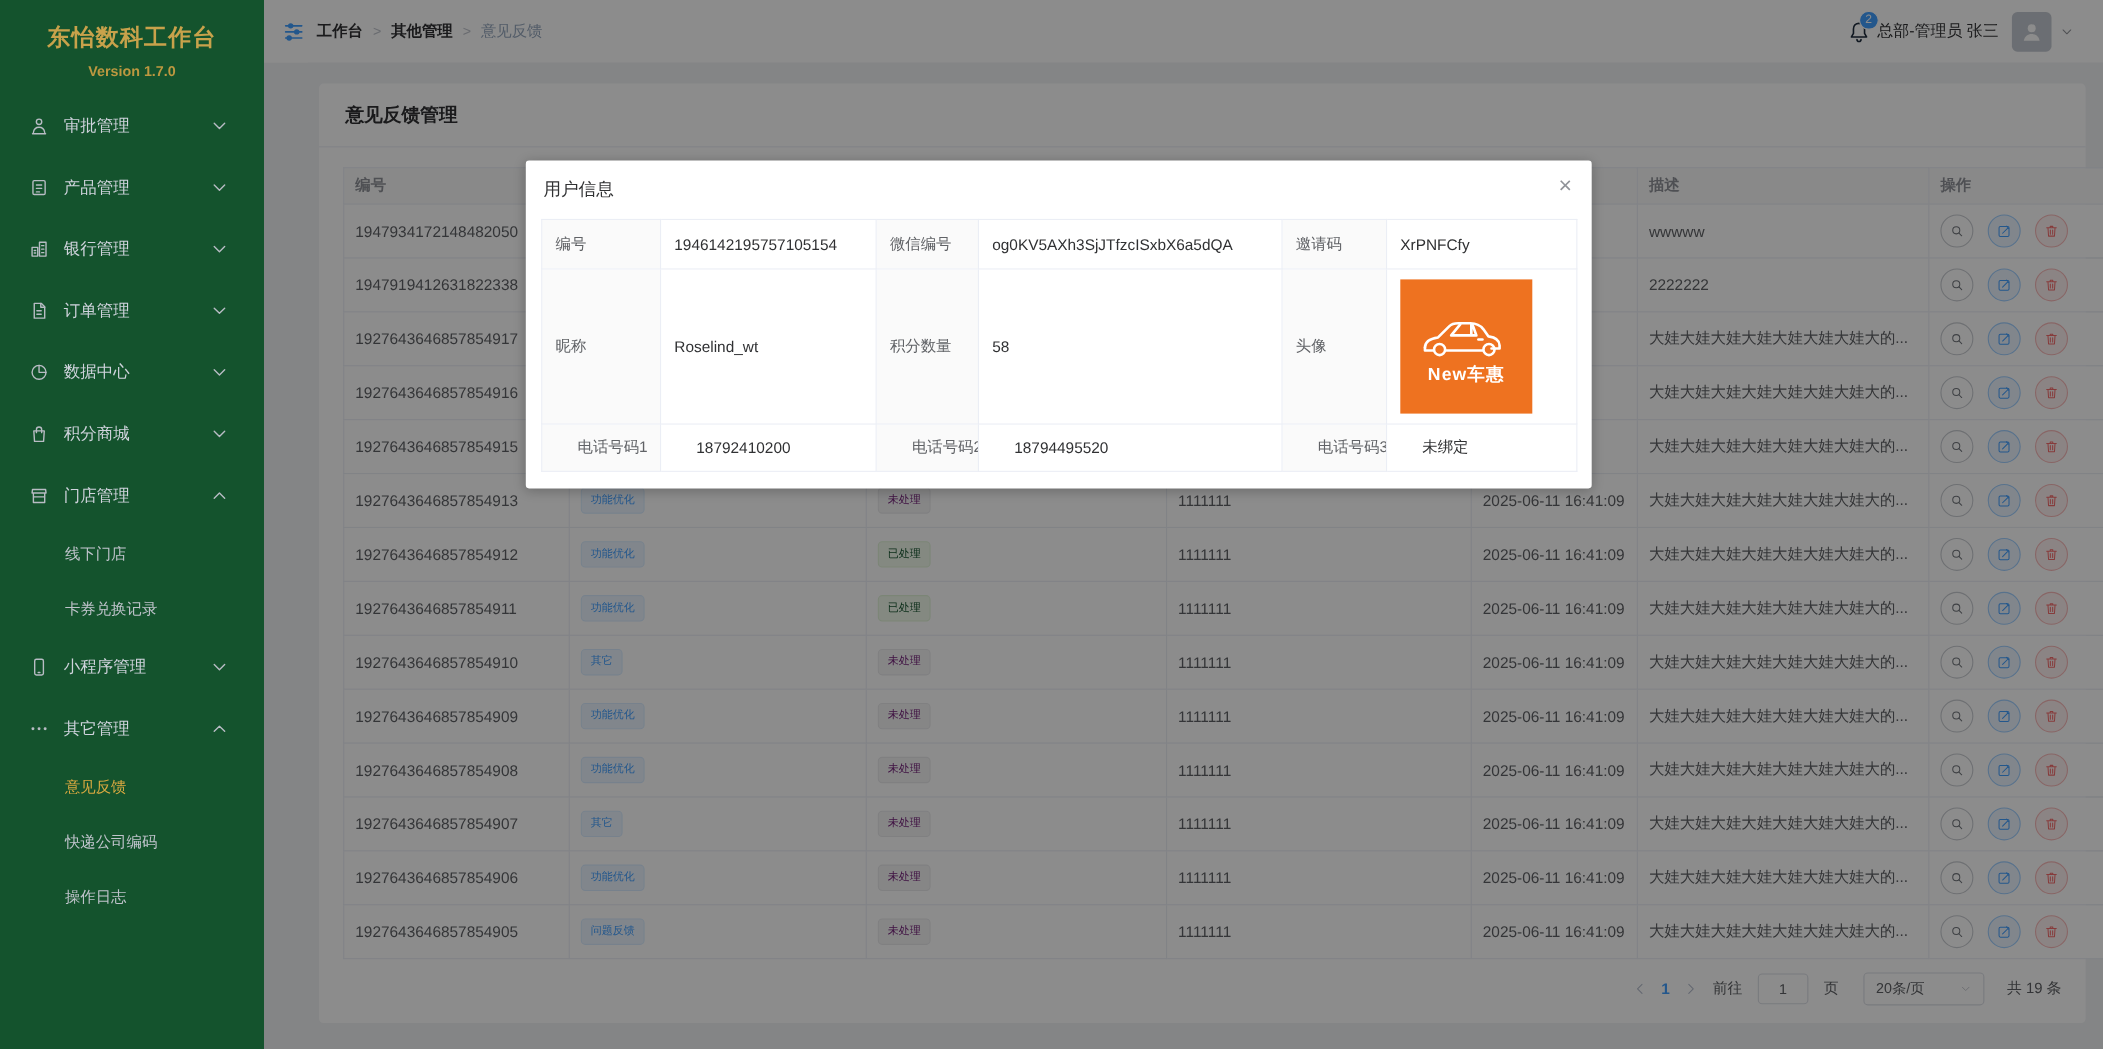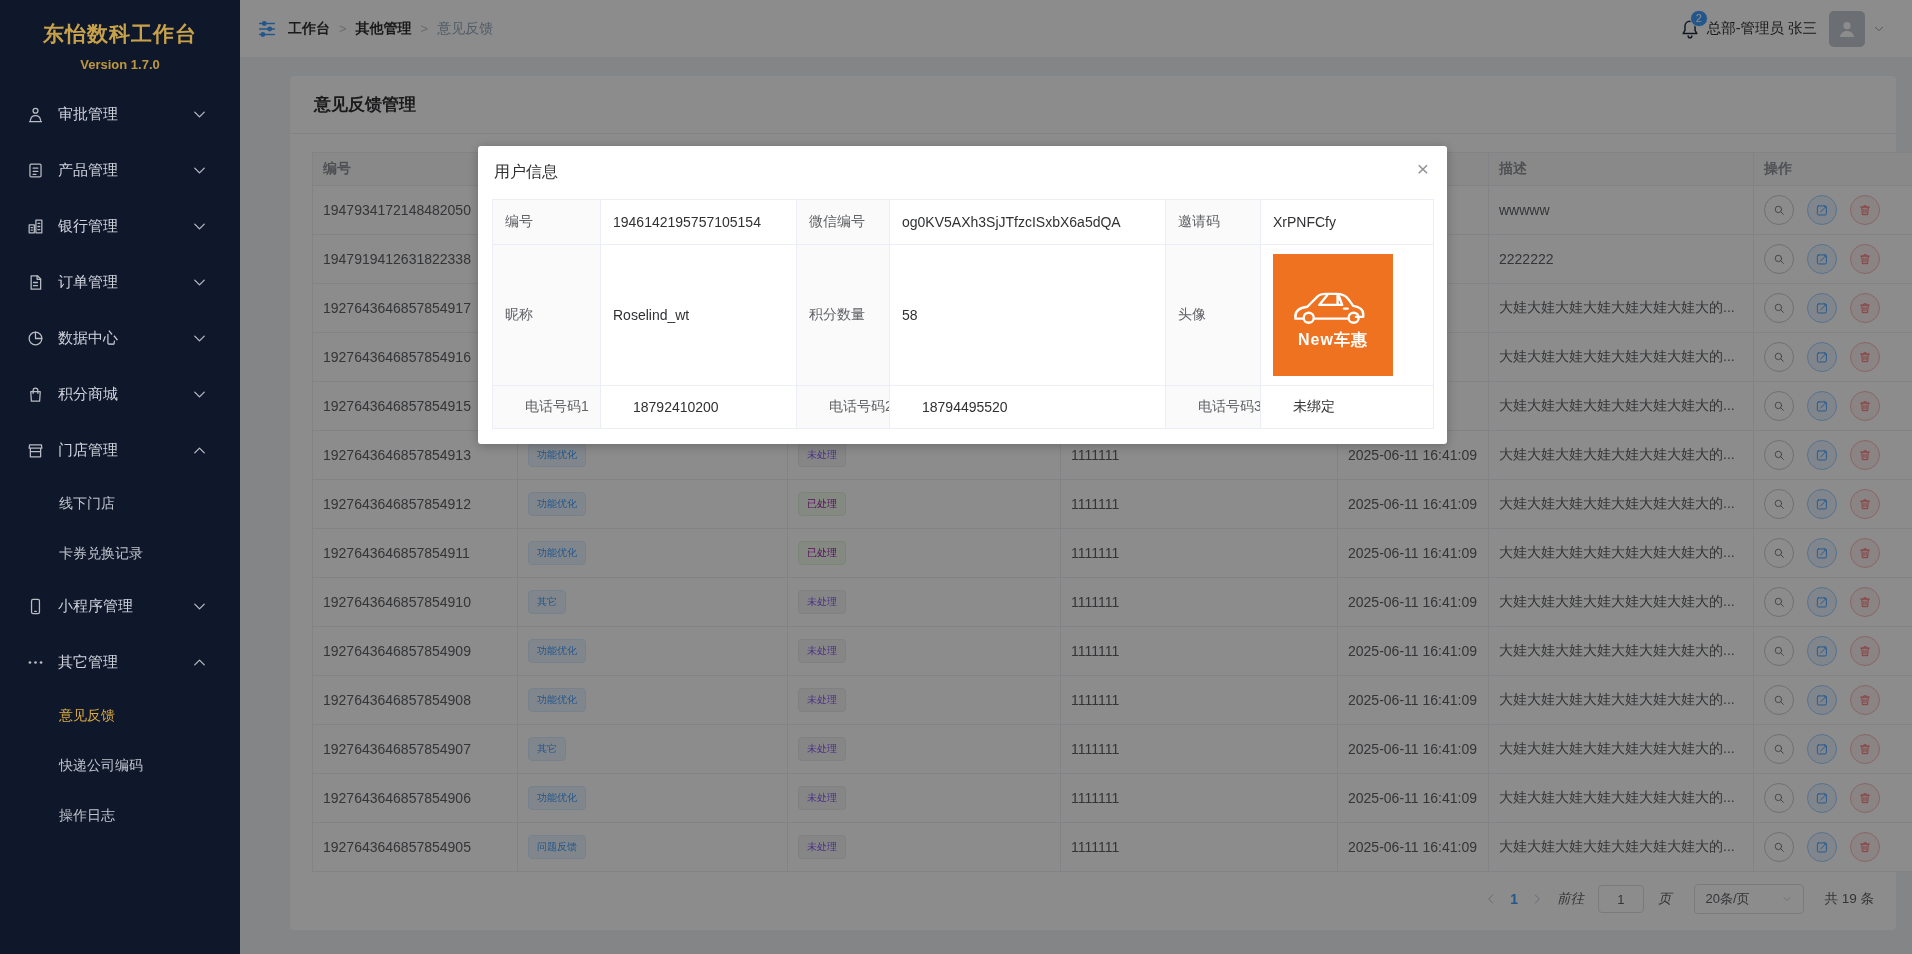--- a/index.html
+++ b/index.html
@@ -1,20 +1,20 @@
 <!DOCTYPE html>
 <html><head>
 <meta charset="utf-8">
 <style>
   html,body{margin:0;padding:0;}
   body{width:1912px;height:954px;overflow:hidden;font-family:"Liberation Sans","DejaVu Sans",sans-serif;background:#f0f2f5;}
   .app{position:relative;width:1912px;height:954px;display:flex;}
 
   
-  .sidebar{width:240px;min-width:240px;height:100%;background:#0f172a;overflow:hidden;z-index:50;}
+  .sidebar{width:240px;min-width:240px;height:100%;background:#14532d;overflow:hidden;z-index:50;}
   .sb-title{margin-top:20px;text-align:center;color:#c8a24b;font-size:21px;font-weight:bold;letter-spacing:1px;}
   .sb-version{margin-top:9px;text-align:center;color:#bd9840;font-size:13px;font-weight:bold;}
   .menu{margin-top:14px;}
   .menu-item{height:56px;display:flex;align-items:center;padding:0 18px 0 26px;color:#cfd3dc;font-size:15px;cursor:pointer;}
   .menu-item .icon{width:19px;height:19px;margin-right:13px;color:#b8bcc4;flex:none;}
   .icon svg{width:100%;height:100%;display:block;}
   .mi-label{flex:1;}
   .chev{width:12px;height:12px;color:#8a8f99;flex:none;}
   .menu-sub{height:50px;line-height:50px;padding-left:59px;font-size:14px;color:#bfc3cb;cursor:pointer;}
   .menu-sub.active{color:#d9a940;}
@@ -39,32 +39,32 @@
   .content{flex:1;background:#f0f2f5;padding:19px 16px 0 10px;overflow:hidden;margin-left:40px;}
   .card{background:#fff;border-radius:4px;}
   .card-header{height:57px;line-height:57px;padding:0 24px;font-size:17px;font-weight:bold;color:#303133;border-bottom:1px solid #ebeef5;}
   .card-body{padding:18px 22px 16px;}
 
   table.tbl{width:1602px;border-collapse:collapse;table-layout:fixed;}
   .tbl th{height:32px;background:#fafafa;color:#909399;font-weight:bold;font-size:14px;text-align:left;padding:0 10px;border:1px solid #ebeef5;}
   .tbl td{height:48px;padding:0 10px;font-size:14px;color:#606266;border:1px solid #ebeef5;background:#fff;white-space:nowrap;overflow:hidden;}
   .tag{display:inline-block;padding:0 8px;height:24px;line-height:22px;border-radius:4px;font-size:10px;border:1px solid;box-sizing:border-box;}
   .tag-blue{color:#409eff;background:#ecf5ff;border-color:#d9ecff;}
-  .tag-info{color:#8b5cf6;background:#f4f4f5;border-color:#e9e9eb;}
-  .tag-success{color:#a21caf;background:#f0f9eb;border-color:#e1f3d8;text-align:center;}
+  .tag-info{color:#701a75;background:#f4f4f5;border-color:#e9e9eb;}
+  .tag-success{color:#14532d;background:#f0f9eb;border-color:#e1f3d8;text-align:center;}
   .btn-circle{width:28px;height:28px;border-radius:50%;display:inline-flex;align-items:center;justify-content:center;margin-right:9px;border:1px solid;cursor:pointer;vertical-align:middle;}
   .btn-circle svg{width:14px;height:14px;}
   .btn-view{color:#73777d;border-color:#c9ccd1;background:#fff;}
   .btn-edit{color:#409eff;border-color:#a0cfff;background:#ecf5ff;}
   .btn-del{color:#f56c6c;border-color:#f8b9b9;background:#fef0f0;}
 
   .pagination{display:flex;justify-content:flex-end;align-items:center;margin-top:12px;color:#606266;font-size:13.5px;}
   .pg-arrow{width:14px;height:14px;color:#b4bccc;margin:0 6px;cursor:pointer;}
   .pg-num{color:#409eff;font-weight:bold;padding:0 6px;font-size:14px;cursor:pointer;}
-  .pg-text{margin:0 7px;font-style:italic;}
+  .pg-text{margin:0 7px;}
   .pg-input{width:46px;height:28px;border:1px solid #dcdfe6;border-radius:4px;text-align:center;font-size:13px;color:#606266;margin:0 7px;background:#fff;box-sizing:border-box;}
   .pg-select{width:110px;height:30px;border:1px solid #dcdfe6;border-radius:4px;display:inline-flex;align-items:center;justify-content:space-between;padding:0 10px;margin:0 12px 0 16px;font-size:13px;color:#606266;background:#fff;box-sizing:border-box;cursor:pointer;}
   .pg-select .caret{width:12px;height:12px;color:#c0c4cc;margin:0;}
   .pg-total{margin-left:8px;color:#606266;}
 
   
   .overlay{position:fixed;left:240px;top:0;right:0;bottom:0;background:rgba(0,0,0,0.45);z-index:100;}
   .modal{position:fixed;left:478px;top:146px;width:969px;background:#fff;border-radius:3px;z-index:110;box-shadow:0 2px 12px rgba(0,0,0,0.25);}
   .modal-header{padding:16px 16px 12px;position:relative;}
   .modal-title{font-size:16px;color:#303133;}

